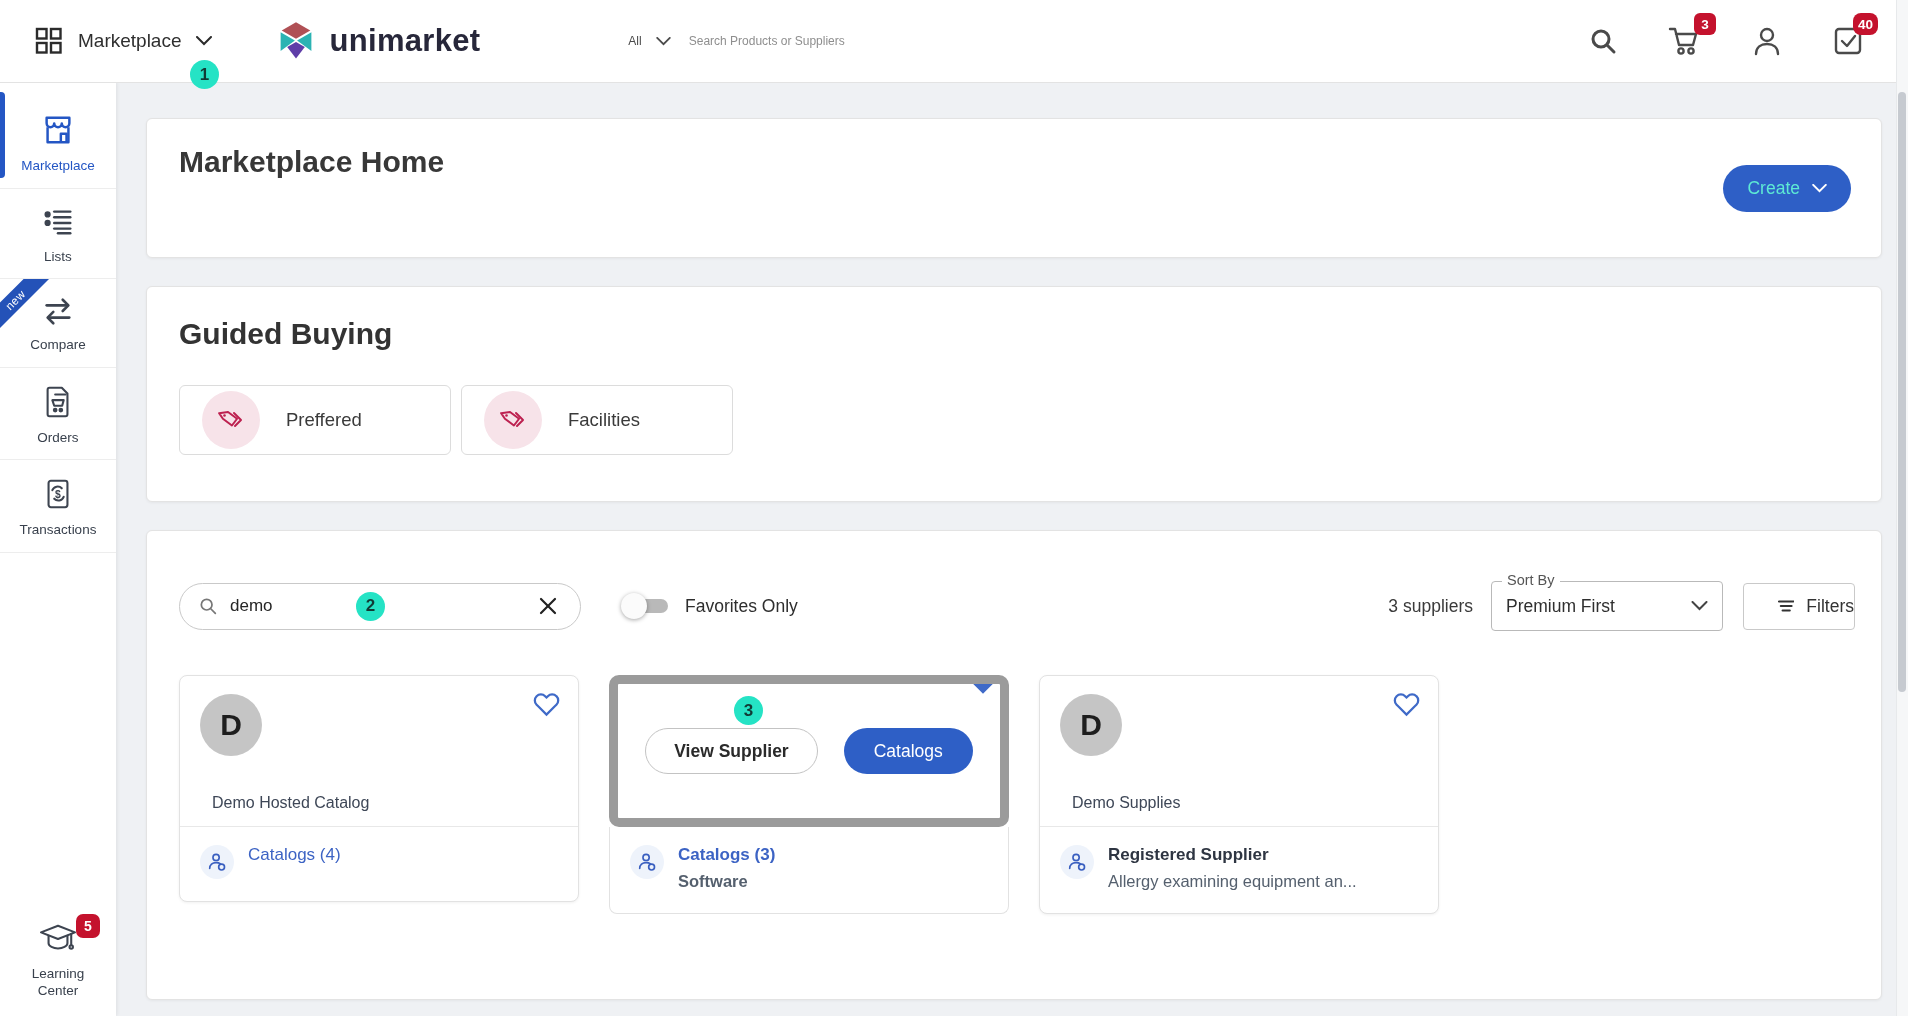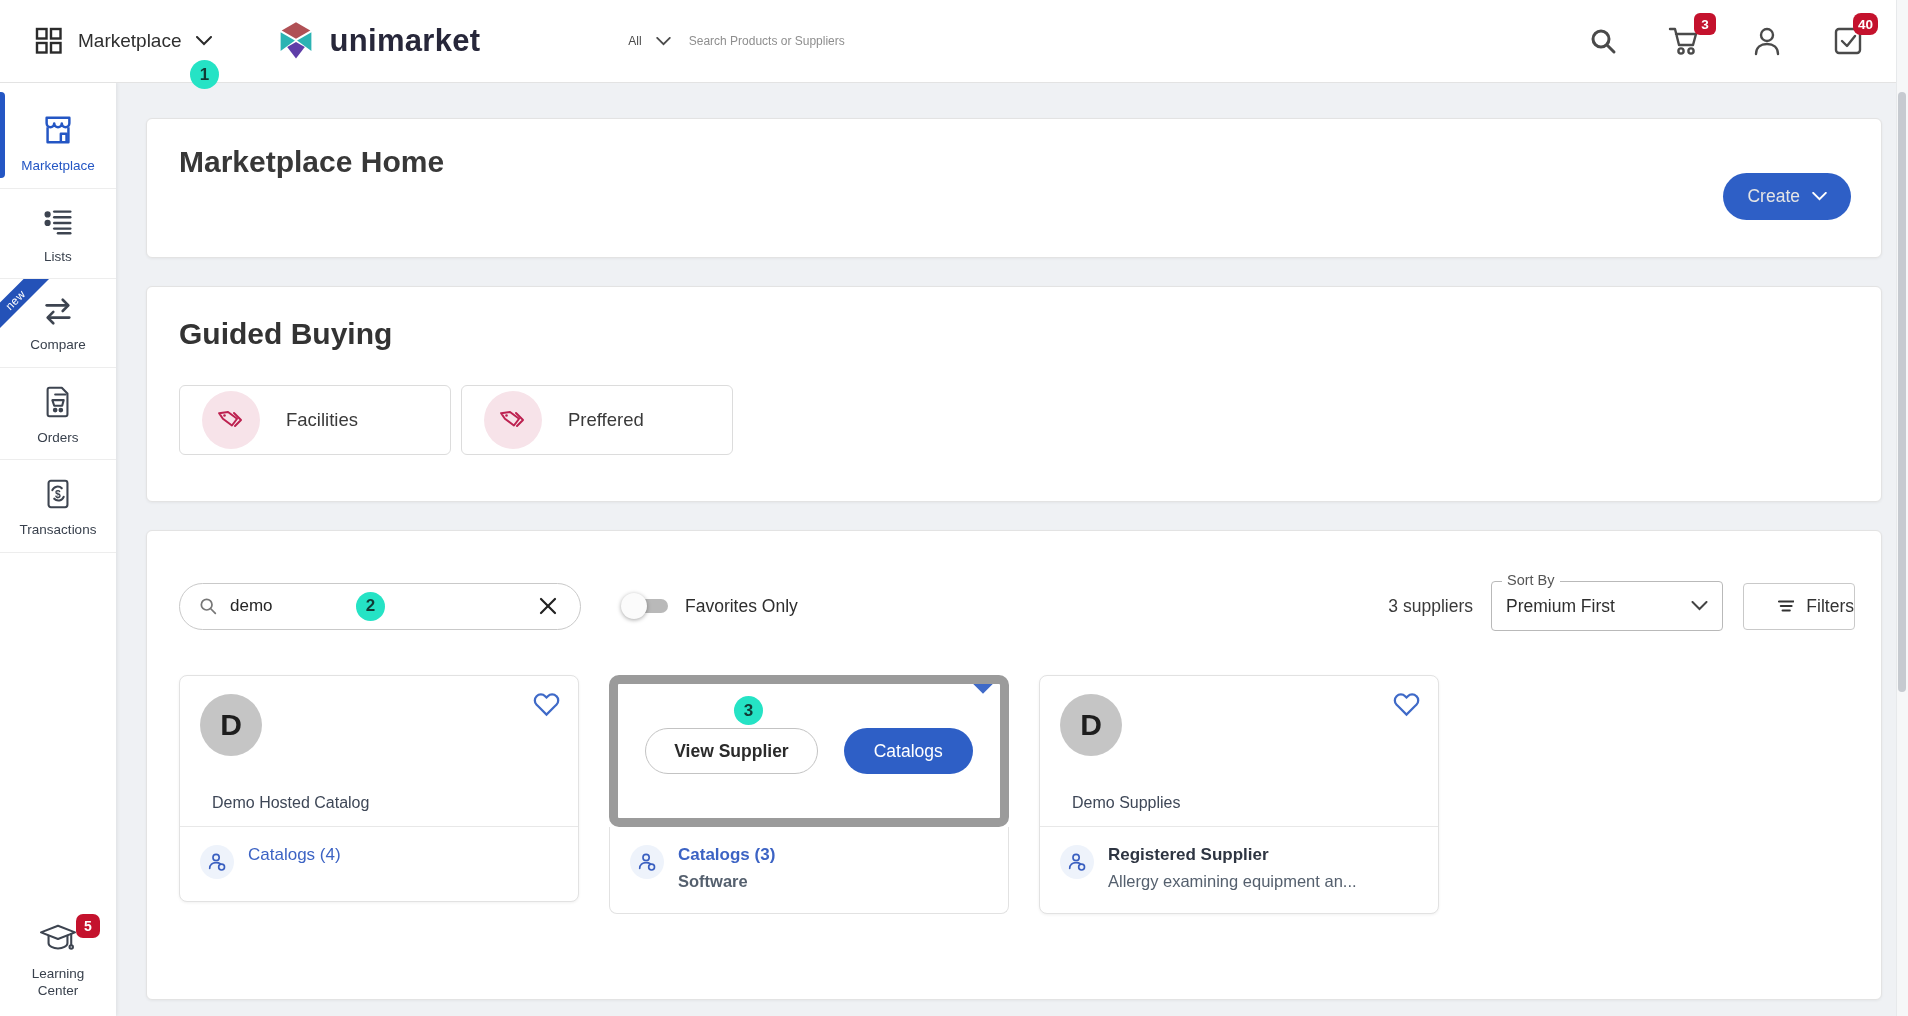--- a/index.html
+++ b/index.html
@@ -60,22 +60,22 @@
   }
 
   
   .main { flex:1; padding:36px 26px 0 30px; position:relative; overflow:hidden; }
   .panel { background:#fff; border:1px solid #e3e3e3; border-radius:6px; box-shadow:0 1px 3px rgba(0,0,0,.05); }
 
   .panel-home { height:140px; position:relative; padding:26px 32px; }
   .home-title { font-size:30px; font-weight:600; color:#383838; }
   .home-sub { font-size:17px; color:#454545; margin-top:18px; }
   .create-btn {
-    position:absolute; right:30px; top:54px; height:47px; padding:0 24px;
-    background:#2e5fc6; color:#e5e5e5; border:none; border-radius:24px;
+    position:absolute; right:30px; top:46px; height:47px; padding:0 24px;
+    background:#2e5fc6; color:#5eead4; border:none; border-radius:24px;
     font-size:17.5px; display:flex; align-items:center; gap:12px;
   }
 
   .panel-guided { margin-top:28px; padding:30px 32px 46px; }
   .guided-title { font-size:30px; font-weight:600; color:#333; }
   .guided-row { display:flex; gap:10px; margin-top:34px; }
   .guided-card {
     width:272px; height:70px; border:1px solid #dcdcdc; border-radius:6px; background:#fff;
     display:flex; align-items:center; gap:26px; padding-left:22px; cursor:pointer;
   }
@@ -310,31 +310,31 @@
       <div class="guided-title">Guided Buying</div>
       <div class="guided-row">
         <div class="guided-card">
           <span class="tag-circle">
             <svg width="28" height="28" viewBox="0 0 28 28" fill="none" stroke="#bd2150" stroke-width="2" stroke-linecap="round" stroke-linejoin="round">
               <path d="M3 6 l9 0 8 8 -6 6 -8 -8 z" transform="rotate(-8 11 13)"></path>
               <circle cx="7.5" cy="9.5" r="1.3" fill="#bd2150" stroke="none"></circle>
               <polyline points="17,7 24,14 18,20"></polyline>
             </svg>
           </span>
-          <span class="guided-label">Facilities</span>
+          <span class="guided-label">Preffered</span>
         </div>
         <div class="guided-card">
           <span class="tag-circle">
             <svg width="28" height="28" viewBox="0 0 28 28" fill="none" stroke="#bd2150" stroke-width="2" stroke-linecap="round" stroke-linejoin="round">
               <path d="M3 6 l9 0 8 8 -6 6 -8 -8 z" transform="rotate(-8 11 13)"></path>
               <circle cx="7.5" cy="9.5" r="1.3" fill="#bd2150" stroke="none"></circle>
               <polyline points="17,7 24,14 18,20"></polyline>
             </svg>
           </span>
-          <span class="guided-label">Preffered</span>
+          <span class="guided-label">Facilities</span>
         </div>
       </div>
     </div>
 
     <div class="panel panel-suppliers">
       <div class="controls">
         <div class="search-pill">
           <svg width="20" height="20" viewBox="0 0 30 30" fill="none" stroke="#777" stroke-width="2.6" stroke-linecap="round">
             <circle cx="13" cy="13" r="8"></circle>
               <line x1="19.5" y1="19.5" x2="26" y2="26"></line>

